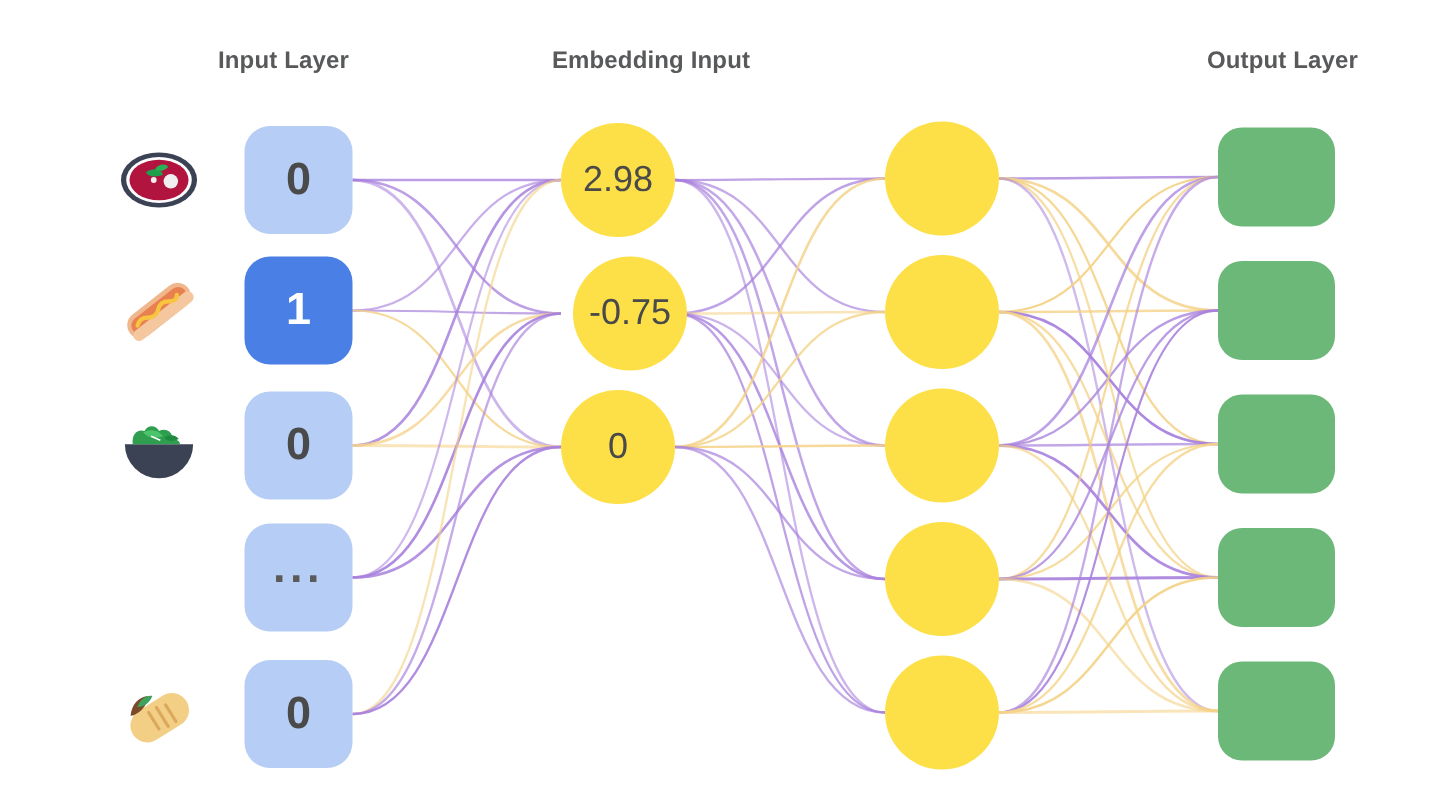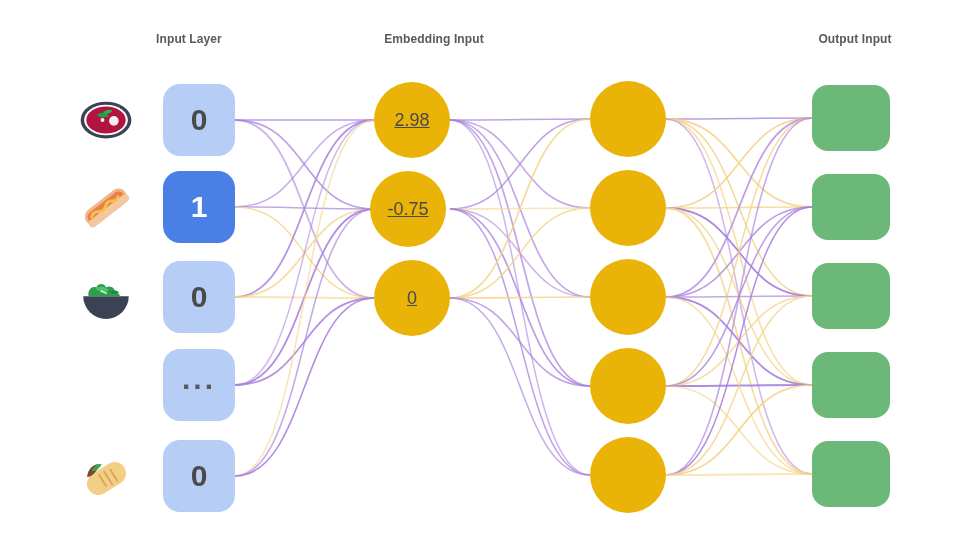--- a/index.html
+++ b/index.html
@@ -16,21 +16,21 @@
     width:960px;height:540px;
   }
   #wires{
     position:absolute;
     left:0;top:0;
     width:960px;height:540px;
     pointer-events:none;
   }
   .layer-title{
     position:absolute;
-    font-size:12px;
+    font-size:16px;
     font-weight:bold;
     color:#58595b;
     letter-spacing:.1px;
     white-space:nowrap;
     transform:translateX(-50%);
   }
   
   .in-box{
     position:absolute;
     width:72px;height:72px;
@@ -54,27 +54,26 @@
   .food-icon{
     position:absolute;
     width:56px;height:56px;
     transform:translate(-50%,-50%);
   }
   
   .node-circle{
     position:absolute;
     width:76px;height:76px;
     border-radius:50%;
-    background:#eab308;
+    background:#fde047;
     display:flex;align-items:center;justify-content:center;
-    font-size:18px;
+    font-size:24px;
     color:#4a4a4a;
     transform:translate(-50%,-50%);
     box-sizing:border-box;
-    text-decoration:underline;
   }
   
   .out-box{
     position:absolute;
     width:78px;height:66px;
     border-radius:16px;
     background:#6cb878;
   }
 </style>
 </head>
@@ -135,21 +134,21 @@
       <path d="M 666 386 C 741.92 386, 736.08 474, 812 474" stroke="#f4d287" stroke-width="1.74" fill="none" opacity="0.60"></path>
       <path d="M 666 475 C 741.92 475, 736.08 118, 812 118" stroke="#a881dd" stroke-width="1.57" fill="none" opacity="0.67"></path>
       <path d="M 666 475 C 741.92 475, 736.08 207, 812 207" stroke="#a881dd" stroke-width="1.46" fill="none" opacity="0.89"></path>
       <path d="M 666 475 C 741.92 475, 736.08 296, 812 296" stroke="#f4d287" stroke-width="1.54" fill="none" opacity="0.79"></path>
       <path d="M 666 475 C 741.92 475, 736.08 385, 812 385" stroke="#f4d287" stroke-width="1.68" fill="none" opacity="0.92"></path>
       <path d="M 666 475 C 741.92 475, 736.08 474, 812 474" stroke="#f4d287" stroke-width="1.89" fill="none" opacity="0.58"></path>
     </svg>
 
   <div class="layer-title" style="left:189px;top:32px;">Input Layer</div>
   <div class="layer-title" style="left:434px;top:32px;">Embedding Input</div>
-  <div class="layer-title" style="left:855px;top:32px;">Output Input</div>
+  <div class="layer-title" style="left:855px;top:32px;">Output Layer</div>
 
   <div id="nodes-root">
       <div class="food-icon" style="left: 106px; top: 120px;">
     <svg viewBox="0 0 64 64" xmlns="http://www.w3.org/2000/svg">
       <ellipse cx="32" cy="32" rx="29" ry="21" fill="#3b4254"></ellipse>
       <ellipse cx="32" cy="32" rx="25" ry="17.5" fill="#fdfdfd"></ellipse>
       <ellipse cx="32" cy="32" rx="22.5" ry="15.5" fill="#b0143f"></ellipse>
       <path d="M22 26c6-4 12-2 13 2 -5 2 -11 2 -13-2z" fill="#1f9e4b"></path>
       <path d="M29 24c2-4 8-5 10-2 -3 3 -7 4 -10 2z" fill="#27b255"></path>
       <circle cx="41" cy="33" r="5.5" fill="#f1eef0"></circle>
@@ -193,21 +192,21 @@
         <path d="M22 19c5-4 11-4 14-1 -4 3 -10 4 -14 1z" fill="#3da35d"></path>
         <path d="M27 42v-15M34 44v-17M41 44v-15" stroke="#dba95c" stroke-width="2.4" stroke-linecap="round" fill="none"></path>
       </g>
     </svg></div>
       <div class="in-box" style="left: 163px; top: 440px;">
         <span>0</span>
       </div>
       <div class="node-circle" style="left: 412px; top: 120px;">
         <span>2.98</span>
       </div>
-      <div class="node-circle" style="left: 408px; top: 209px;">
+      <div class="node-circle" style="left: 420px; top: 209px;">
         <span>-0.75</span>
       </div>
       <div class="node-circle" style="left: 412px; top: 298px;">
         <span>0</span>
       </div>
       <div class="node-circle" style="left: 628px; top: 119px;">
         <span></span>
       </div>
       <div class="node-circle" style="left: 628px; top: 208px;">
         <span></span>

